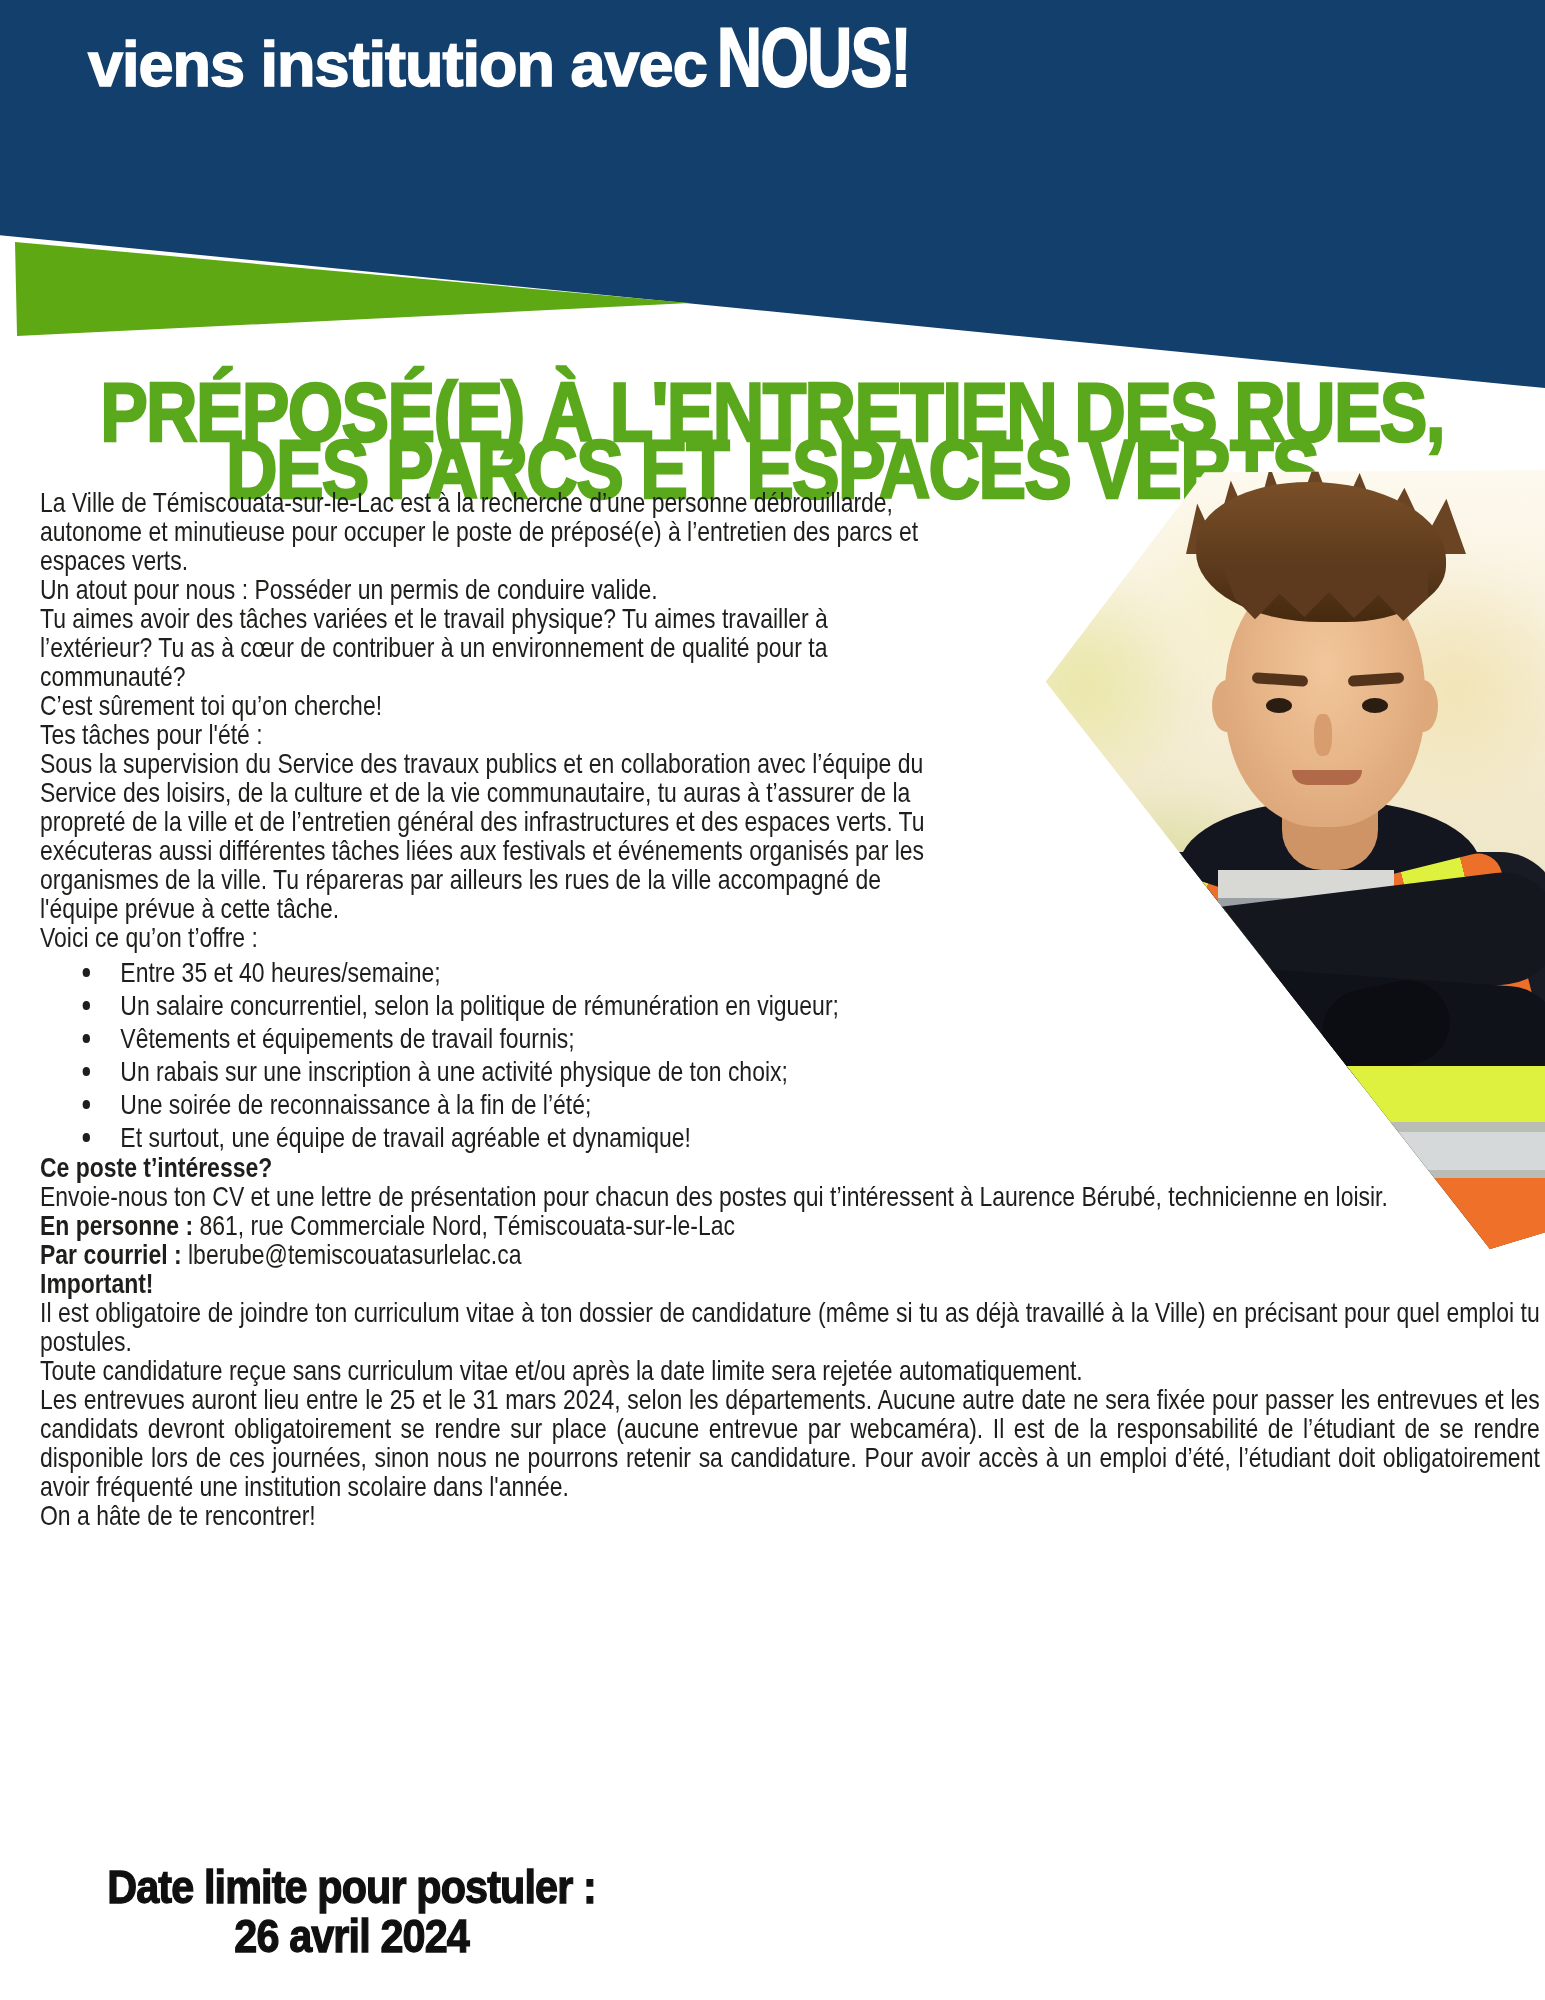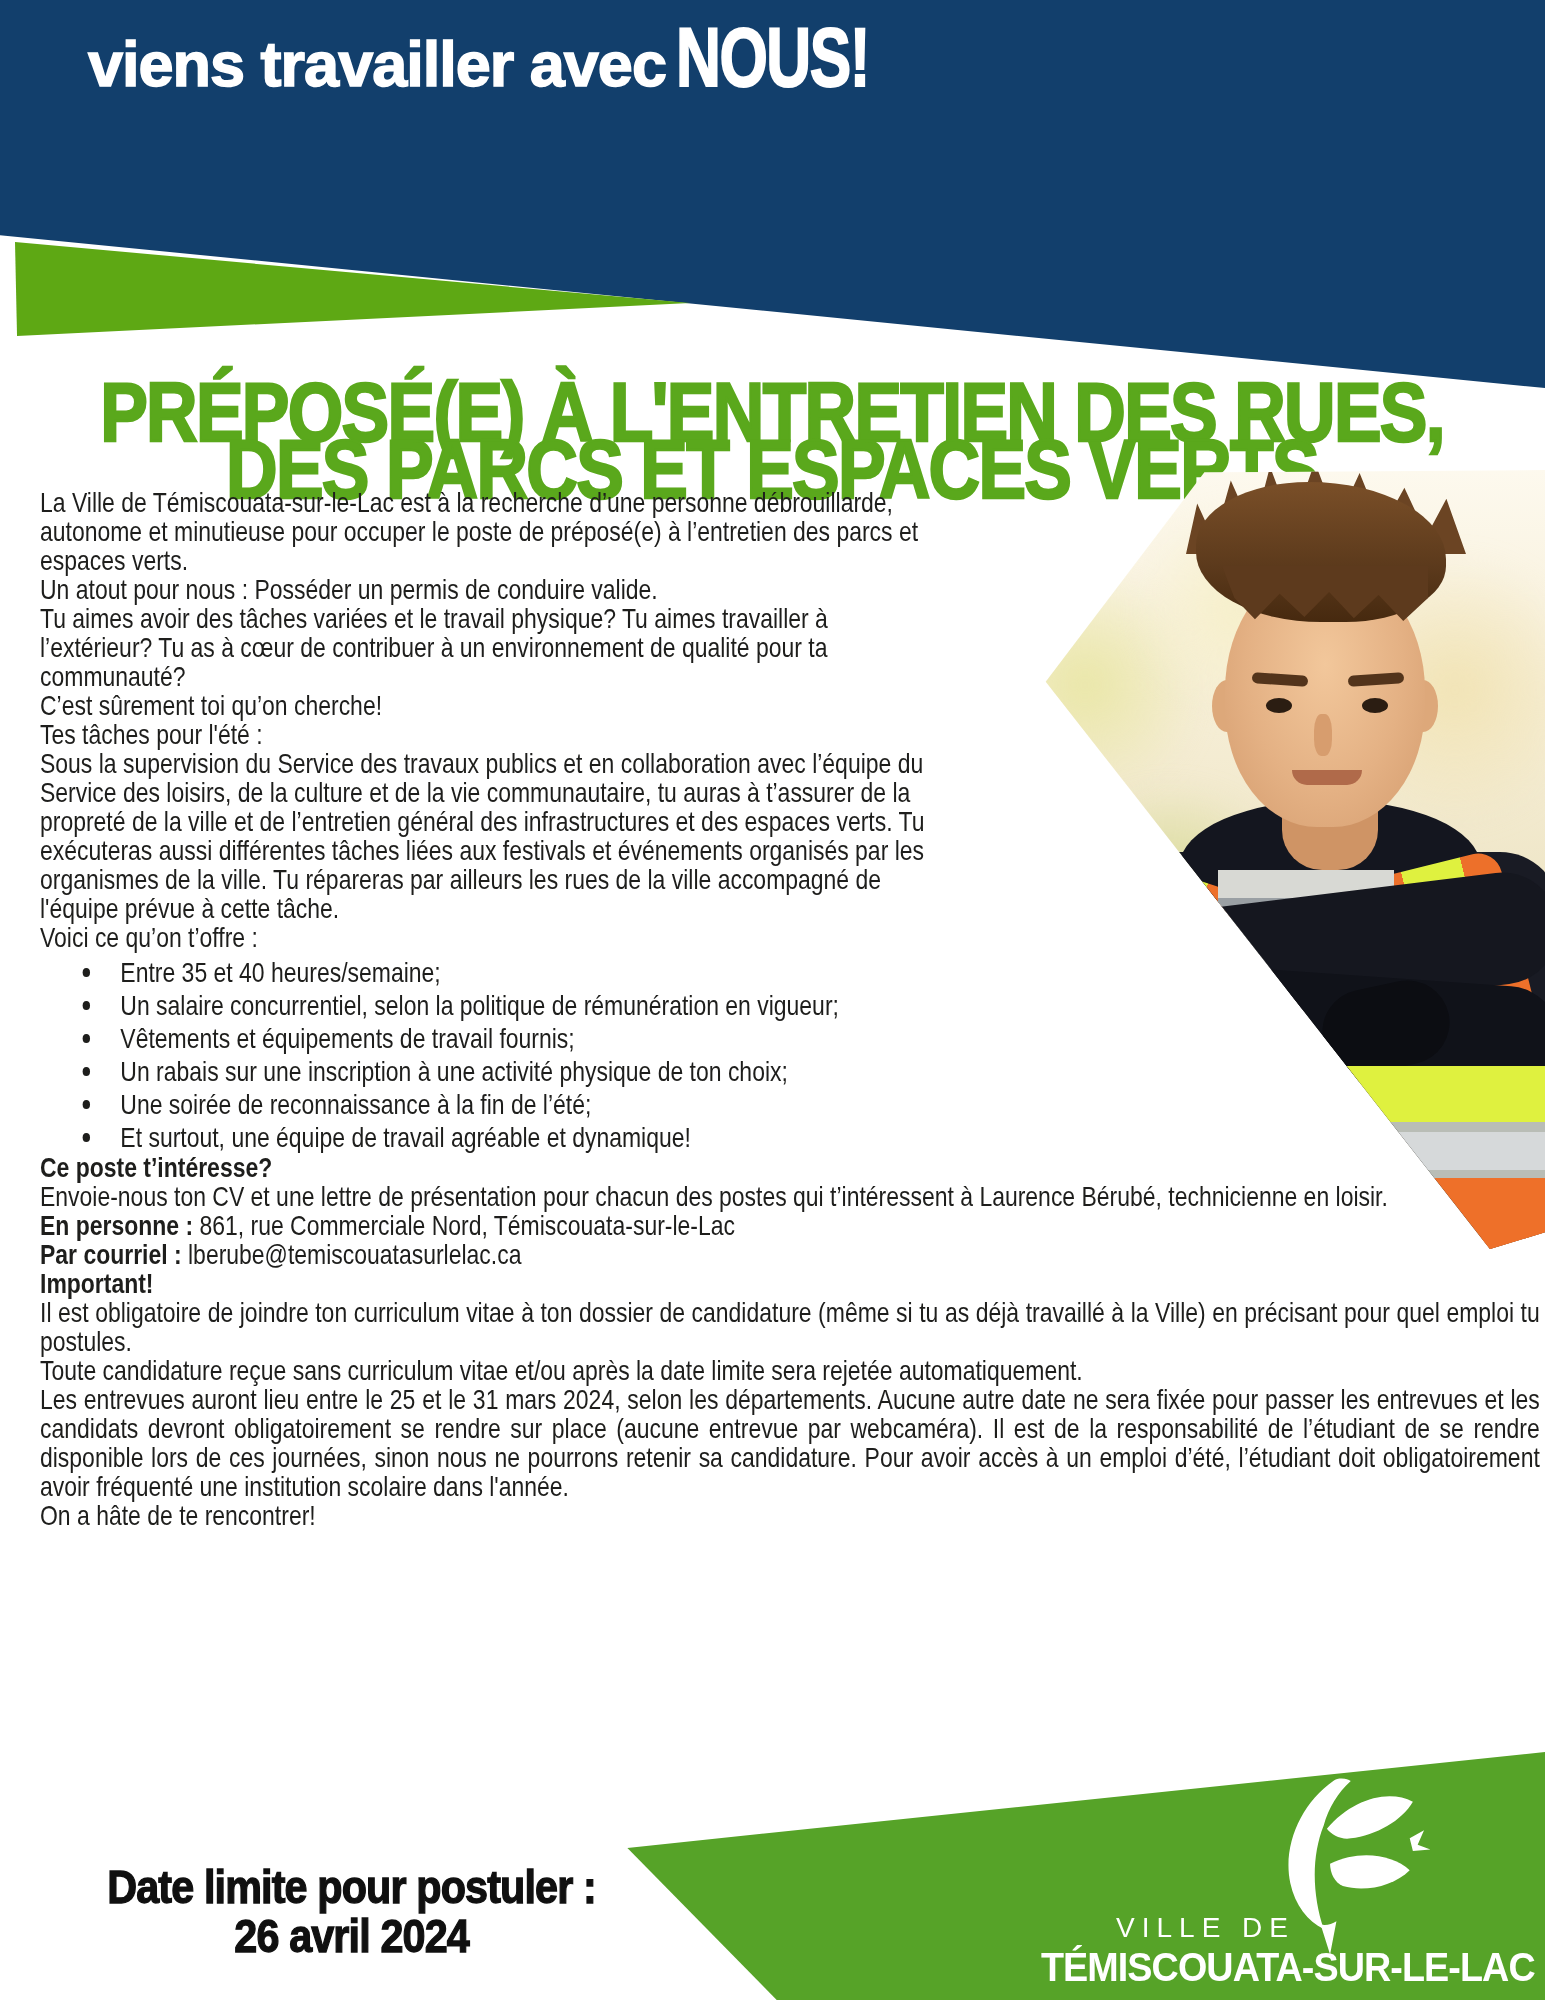--- a/index.html
+++ b/index.html
@@ -153,21 +153,21 @@
   .vest-side { top:560px; width:62px; height:240px; background:#ee7029; }
   .vest-side.l { left:62px; } .vest-side.r { left:482px; }
 </style>
 </head>
 <body>
 
 <div class="page">
 
   <div class="navy-band"></div>
   <div class="hdr-text">
-    <div class="hdr-line"><span>viens travailler avec</span><span class="accent-word nous">NOUS!</span></div>
+    <div class="hdr-line"><span>viens institution avec</span><span class="accent-word nous">NOUS!</span></div>
   </div>
   <div class="green-tri"></div>
 
   <div class="job-title">
     <div>PRÉPOSÉ(E) À L'ENTRETIEN DES RUES,</div>
     <div>DES PARCS ET ESPACES VERTS</div>
   </div>
 
   <div class="photo">
     <div class="blob b1"></div>
@@ -228,25 +228,14 @@
     <p class="g30">Toute candidature reçue sans curriculum vitae et/ou après la date limite sera rejetée automatiquement.</p>
     <p class="just g28">Les entrevues auront lieu entre le 25 et le 31 mars 2024, selon les départements. Aucune autre date ne sera fixée pour passer les entrevues et les candidats devront obligatoirement se rendre sur place (aucune entrevue par webcaméra). Il est de la responsabilité de l’étudiant de se rendre disponible lors de ces journées, sinon nous ne pourrons retenir sa candidature. Pour avoir accès à un emploi d’été, l’étudiant doit obligatoirement avoir fréquenté une institution scolaire dans l'année.</p>
     <p class="g34">On a hâte de te rencontrer!</p>
   </div>
 
   <div class="deadline">
     <div>Date limite pour postuler :</div>
     <div>26 avril 2024</div>
   </div>
 
-  <div class="footer-wedge">
-    <svg class="logo-svg" viewBox="0 0 108 112">
-      <path fill="#ffffff" d="M46 2 C26 16 14 42 19 66 C22 80 30 90 40 95 C33 74 32 50 40 30 C43 19 49 9 57 2 C53 0 49 0 46 2 Z"></path>
-      <path fill="#ffffff" d="M42 32 C58 13 81 7 96 15 C89 27 73 36 57 38 C51 39 45 36 42 32 Z"></path>
-      <path fill="#ffffff" d="M44 54 C62 45 83 48 94 58 C84 68 66 72 52 68 C47 66 44 60 44 54 Z"></path>
-      <path fill="#ffffff" d="M38 92 L44 111 L48 90 C45 92 41 93 38 92 Z"></path>
-      <path fill="#ffffff" d="M94 38 L103 33 L99 42 L107 45 L96 46 Z"></path>
-    </svg>
-    <div class="org-prefix">VILLE DE</div>
-    <div class="org-name">TÉMISCOUATA-SUR-LE-LAC</div>
-  </div>
 
 </div>
 
 </body></html>

